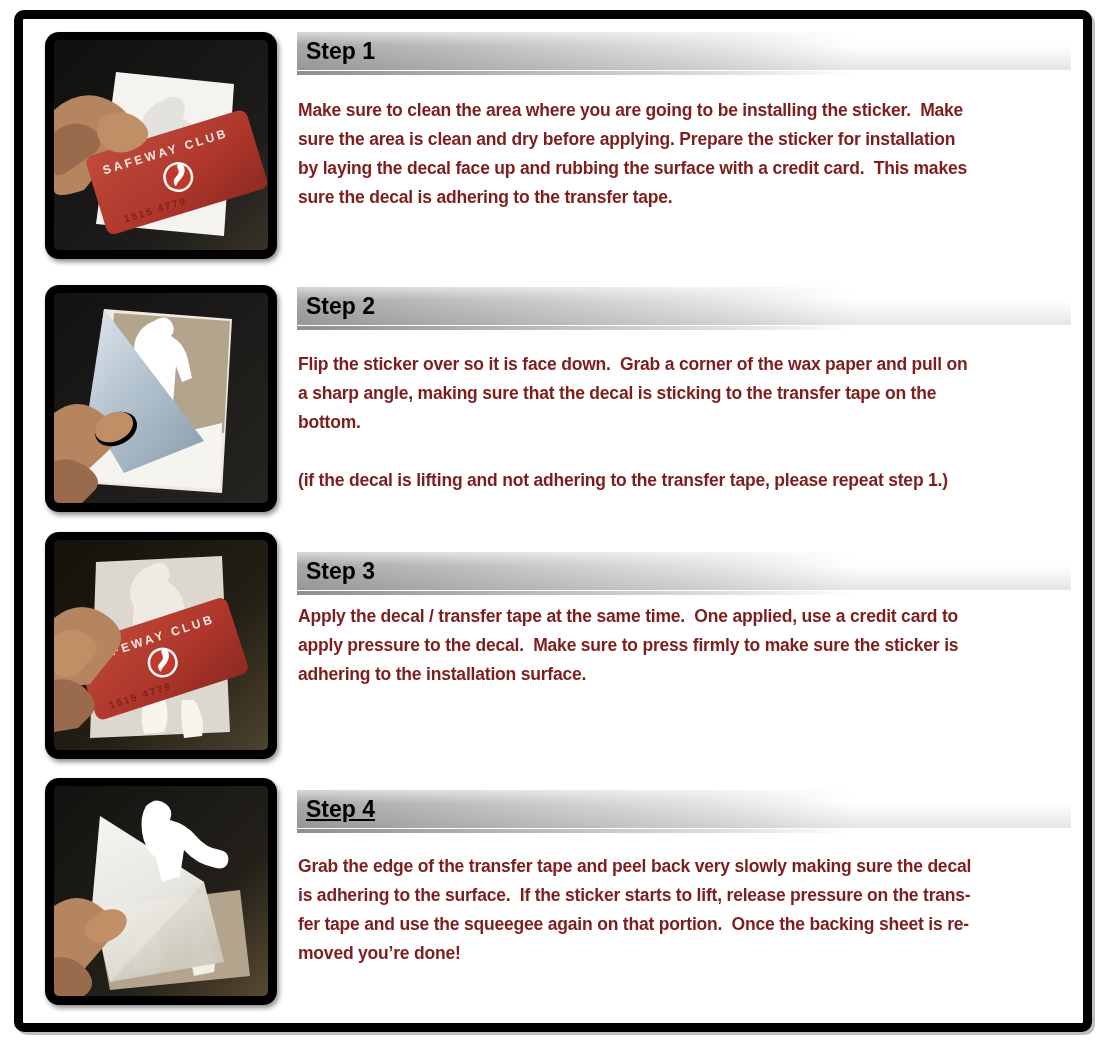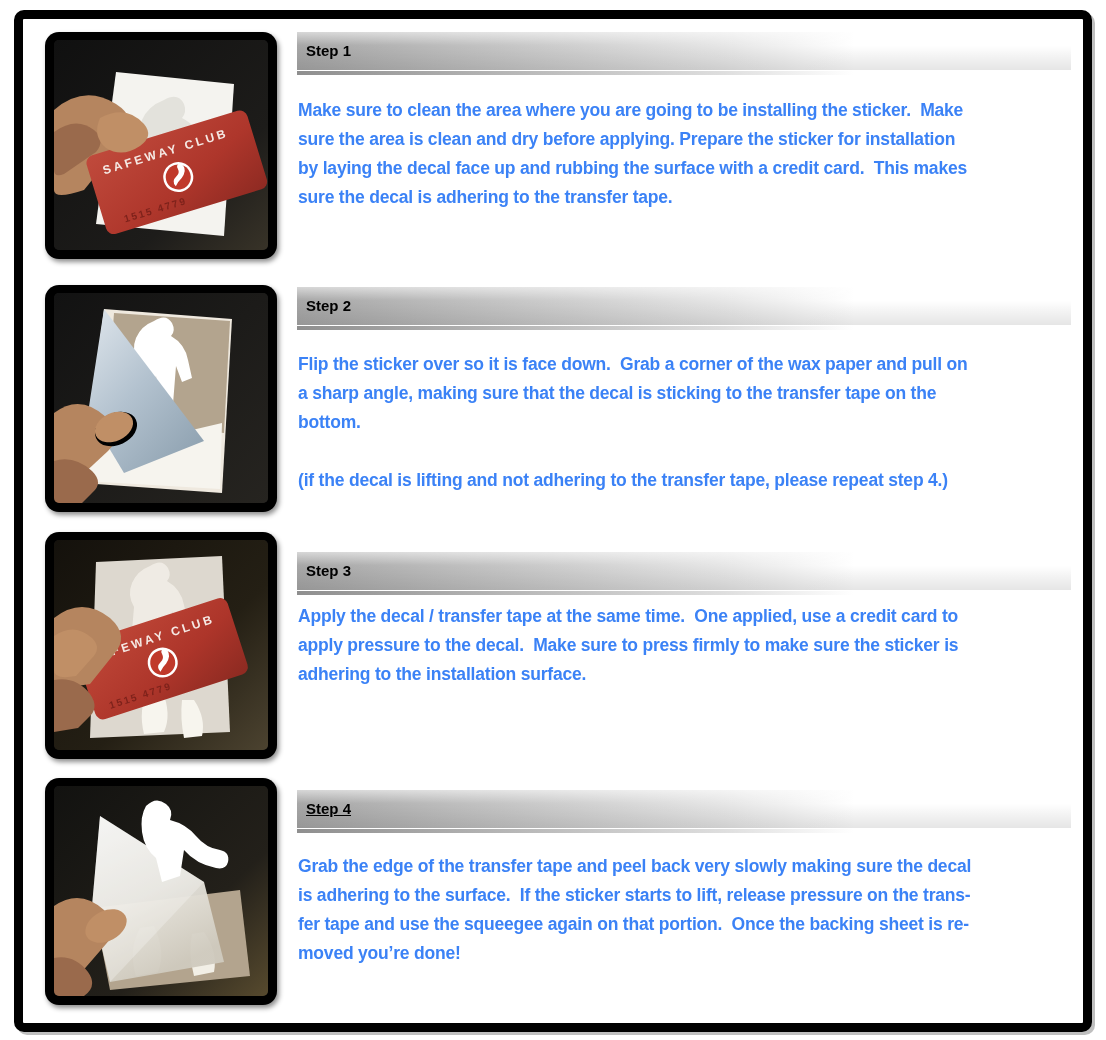--- a/index.html
+++ b/index.html
@@ -32,30 +32,30 @@
 
   
   .col{position:absolute;left:274px;right:12px;top:0;}
   .step-bar{
     position:relative;height:38px;
     background:
       linear-gradient(to bottom, rgba(255,255,255,.55), rgba(255,255,255,0) 35%, rgba(0,0,0,.10) 100%),
       linear-gradient(to right, #a7a7a7 0%, #e6e6e6 55%, #ffffff 72%);
   }
   .step-title{
-    font-size:15px;font-weight:bold;color:#000;line-height:38px;
+    font-size:23px;font-weight:bold;color:#000;line-height:38px;
     padding-left:9px;letter-spacing:0px;
   }
   .step-underline{
     height:4px;margin-top:1px;
     background:linear-gradient(to right, #8f8f8f 0%, #dedede 55%, #ffffff 72%);
   }
   .step-body{
     position:absolute;left:1px;right:0;
-    font-size:17.5px;font-weight:bold;color:#3b82f6;
+    font-size:17.5px;font-weight:bold;color:#7f1d1d;
     line-height:29px;letter-spacing:-0.2px;
     white-space:pre-wrap;
   }
   .row1 .step-body{top:64px;}
   .row2 .step-body{top:65px;}
   .row3 .step-body{top:70px;}
   .row4 .step-body{top:74px;}
   .row2 .step-bar-wrap{margin-top:2px;}
   .row3 .step-bar-wrap{margin-top:20px;}
   .row4 .step-bar-wrap{margin-top:12px;text-decoration:underline;}
@@ -145,21 +145,21 @@
       <div class="step-bar-wrap">
         <div class="step-bar">
           <div class="step-title">Step 2</div>
         </div>
         <div class="step-underline"></div>
       </div>
       <div class="step-body">Flip the sticker over so it is face down.  Grab a corner of the wax paper and pull on
 a sharp angle, making sure that the decal is sticking to the transfer tape on the
 bottom.
 
-(if the decal is lifting and not adhering to the transfer tape, please repeat step 4.)</div>
+(if the decal is lifting and not adhering to the transfer tape, please repeat step 1.)</div>
     </div>
   </div>
 
   <div class="row row3">
     <div class="photo">
       <div class="photo-inner">
         <svg viewBox="0 0 214 210" preserveAspectRatio="none">
           <defs>
             <linearGradient id="bg3" x1="0" y1="0" x2="1" y2="1">
               <stop offset="0" stop-color="#14110c"></stop>

